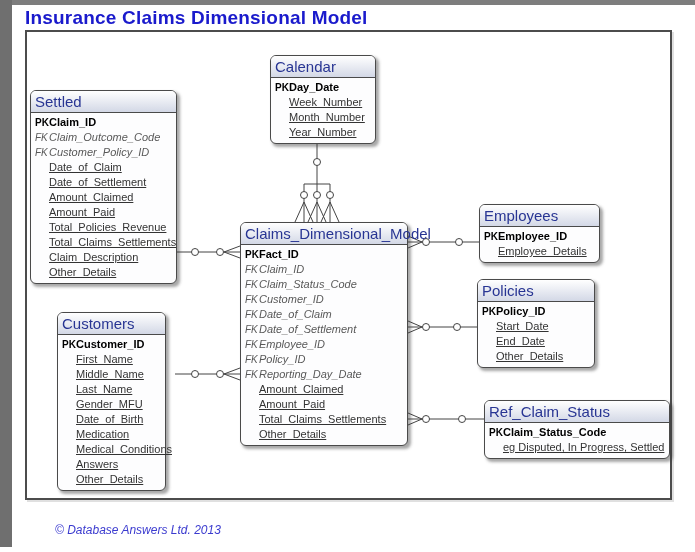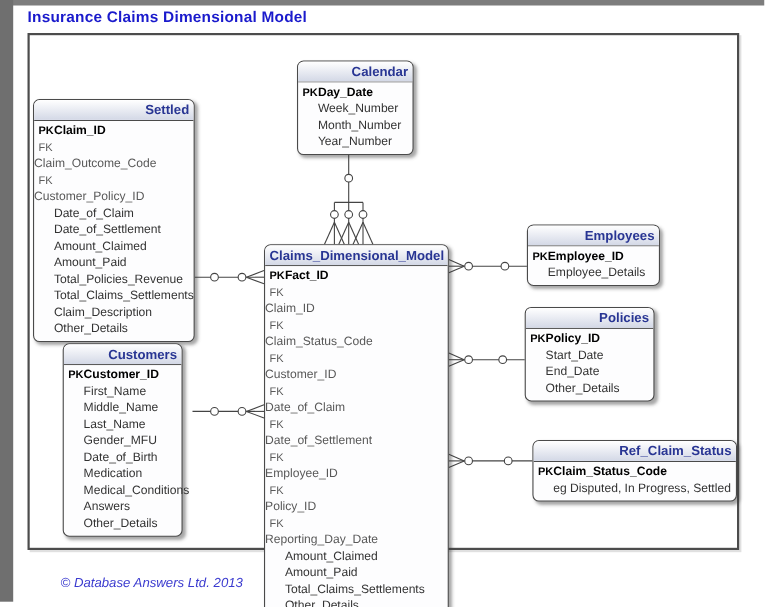--- a/index.html
+++ b/index.html
@@ -13,56 +13,56 @@
   body{
     position:relative;
     background:#ffffff;
     font-family:"Liberation Sans","DejaVu Sans",sans-serif;
     overflow:hidden;
   }
   .band-top{position:absolute;left:0;top:0;width:695px;height:5px;background:#7d7d7d;}
   .band-left{position:absolute;left:0;top:0;width:12px;height:547px;background:#6f6f6f;}
   .page-title{
     position:absolute;left:25px;top:7px;
-    font-size:14px;font-weight:bold;color:var(--page-title-color);
+    font-size:19px;font-weight:bold;color:var(--page-title-color);
     letter-spacing:.2px;white-space:nowrap;
   }
   .frame{
     position:absolute;left:25px;top:30px;width:647px;height:470px;
     border:2px solid #4c4c4c;background:#ffffff;
     box-shadow:2px 2px 0 rgba(0,0,0,0.12);
   }
   .wires{position:absolute;left:0;top:0;}
   .wires line{stroke:var(--wire-color);stroke-width:1;}
   .wires circle{fill:#ffffff;stroke:var(--wire-color);stroke-width:1;}
   #entities{position:absolute;left:0;top:0;width:100%;height:100%;}
   .entity{
     position:absolute;
     background:#fdfdfe;
     border:1px solid #4a4a4a;
     border-radius:6px;
     box-shadow:2.5px 2.5px 3px rgba(60,60,60,.45);
     font-size:11px;
   }
   .entity-title{
-    text-align:right;font-weight:bold;font-size:12px;
+    text-align:left;font-weight:normal;font-size:15px;
     color:var(--entity-title-color);
     padding:2px 4px;
     border-bottom:1px solid #4a4a4a;
     background:linear-gradient(#ffffff,#d3d8e6);
     border-radius:5px 5px 0 0;
     white-space:nowrap;
   }
   .entity-body{padding:2px 0 3px;}
   .field-row{display:flex;line-height:15px;white-space:nowrap;}
   .field-key{width:18px;padding-left:4px;flex:0 0 auto;font-size:10px;}
   .field-name{padding-right:4px;}
   .field-row.pk{font-weight:bold;color:#000000;}
-  .field-row.fk{color:#595959;flex-direction:column;}
-  .field-row.plain{color:#333333;}
+  .field-row.fk{font-style:italic;color:#595959;}
+  .field-row.plain{color:#333333;text-decoration:underline;}
   .footer{
     position:absolute;left:25px;top:523px;
     font-style:italic;font-size:12px;color:var(--footer-color);
     white-space:nowrap;
     margin-left:30px;
   }
 </style>
 </head>
 <body>
 

